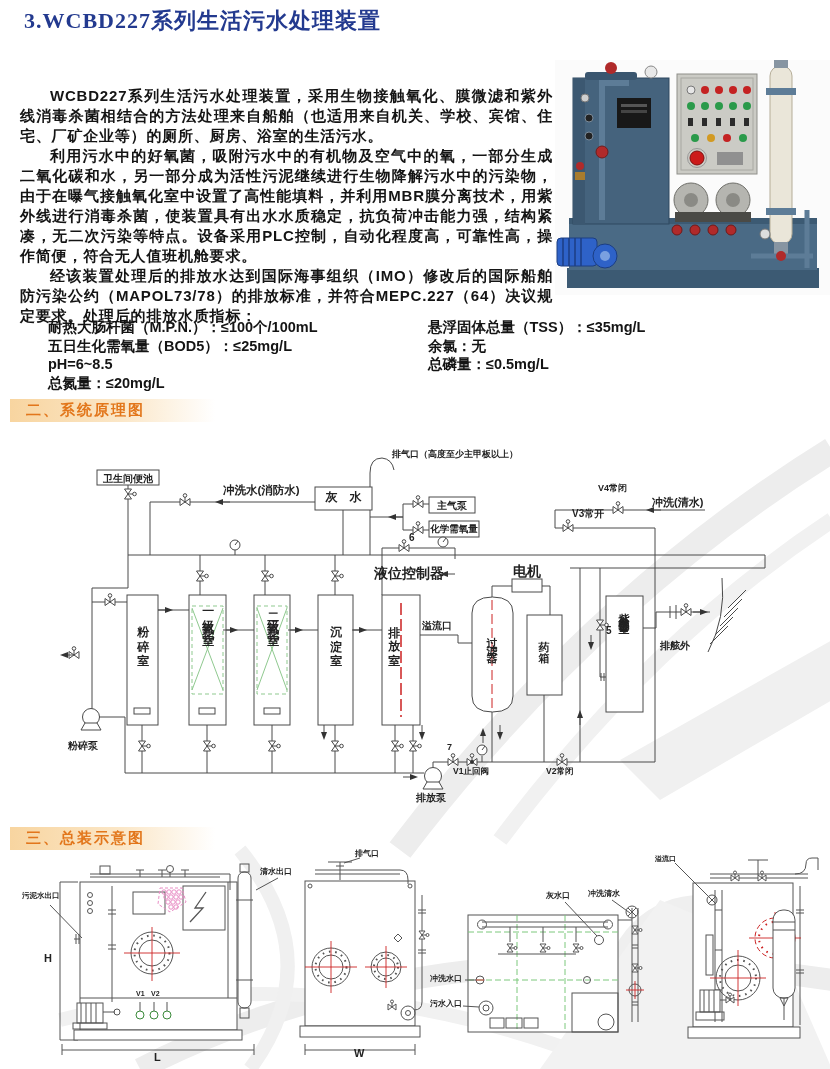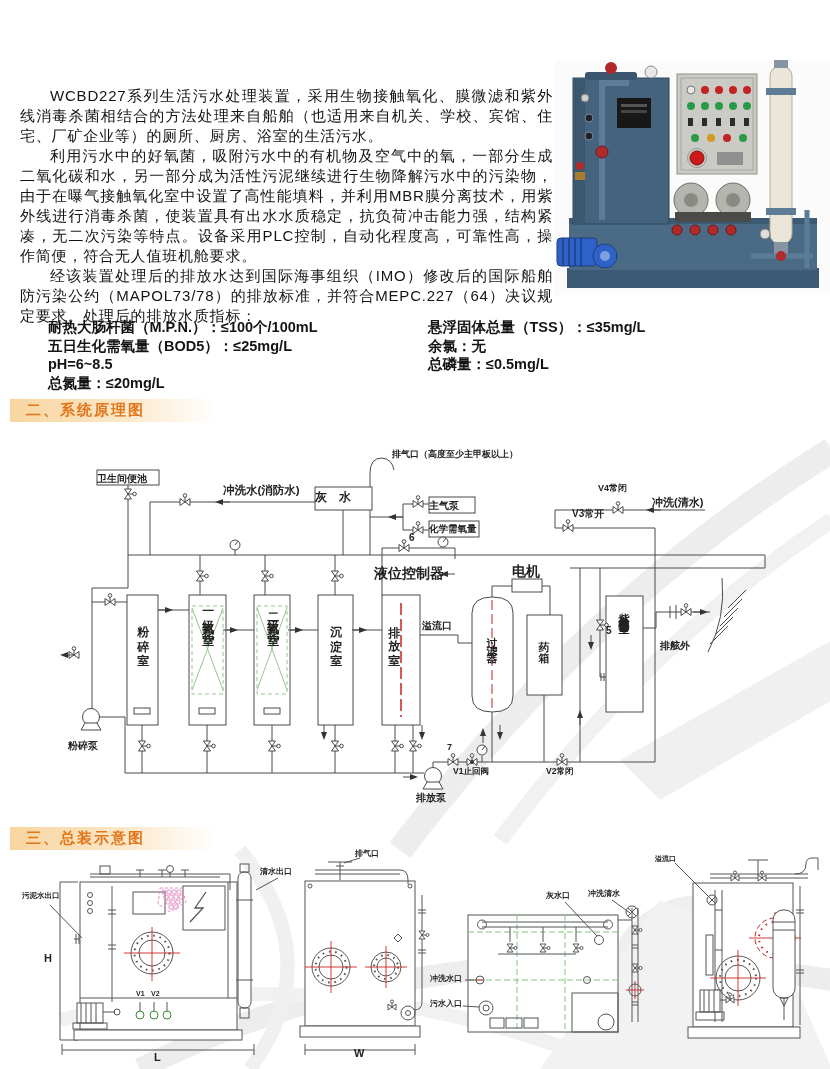--- a/index.html
+++ b/index.html
@@ -7,48 +7,49 @@
         font-family:"Liberation Sans","DejaVu Sans",sans-serif;}
   .wm{position:absolute;left:0;top:0;z-index:0;}
   .title{position:absolute;left:24px;top:6px;margin:0;z-index:1;
          font-family:"Liberation Serif","DejaVu Serif",serif;
          font-size:22px;font-weight:bold;color:#233a8f;letter-spacing:1px;}
   .secbar{position:absolute;left:10px;width:205px;height:23px;z-index:1;
           background:linear-gradient(90deg,#f8d5a0 0%,#fbe7c8 55%,#ffffff 100%);
           display:flex;align-items:center;padding-left:16px;box-sizing:border-box;}
   .secbar span{color:#e2761b;font-size:15px;font-weight:bold;letter-spacing:2px;white-space:nowrap;}
   .bodytext{position:absolute;left:20px;top:86px;width:533px;z-index:1;color:#141414;
-            font-size:15px;font-weight:normal;line-height:20px;text-align:justify;letter-spacing:0.8px;}
+            font-size:15px;font-weight:bold;line-height:20px;text-align:justify;letter-spacing:0.8px;}
   .bodytext p{margin:0;text-indent:2em;}
   .ind{position:absolute;z-index:1;color:#141414;font-size:14.5px;font-weight:bold;
        line-height:18.5px;white-space:nowrap;}
   .photo{position:absolute;left:555px;top:60px;width:275px;height:235px;z-index:1;}
   .diagram{position:absolute;left:10px;top:428px;width:810px;height:392px;z-index:1;}
   .assembly{position:absolute;left:20px;top:850px;width:800px;height:219px;z-index:1;}
   .diagram svg,.assembly svg,.photo svg{position:absolute;left:0;top:0;}
   .dlabel{position:absolute;color:#222;font-weight:bold;white-space:nowrap;line-height:1.1;}
   .vtext{writing-mode:vertical-rl;text-orientation:upright;}
-  .ctr{}
+  .ctr{text-align:center;}
 </style>
 </head>
 <body>
 
 <div class="page">
 
   <svg class="wm" width="830" height="1069" viewBox="0 0 830 1069">
     <path d="M832 450 Q590 600 400 850" stroke="#ededed" stroke-width="26" fill="none"></path>
     <path d="M832 520 Q650 640 500 840" stroke="#f1f1f1" stroke-width="16" fill="none"></path>
     <path d="M620 760 L832 640 L832 700 L660 800 Z" fill="#f0f0f0"></path>
     <path d="M140 1069 Q430 920 832 980" stroke="#ededed" stroke-width="22" fill="none"></path>
     <path d="M60 1020 Q330 950 620 1069" stroke="#f1f1f1" stroke-width="14" fill="none"></path>
     <path d="M240 850 Q330 960 250 1069" stroke="#f0f0f0" stroke-width="14" fill="none"></path>
     <circle cx="700" cy="990" r="85" stroke="#efefef" stroke-width="20" fill="none"></circle>
     <path d="M540 1069 L660 900 L780 950 L832 1069 Z" fill="#f2f2f2"></path>
   </svg>
 
+  <h1 class="title">3.WCBD227系列生活污水处理装置</h1>
 
 
   <div class="bodytext">
     <p>WCBD227系列生活污水处理装置，采用生物接触氧化、膜微滤和紫外线消毒杀菌相结合的方法处理来自船舶（也适用来自机关、学校、宾馆、住宅、厂矿企业等）的厕所、厨房、浴室的生活污水。</p>
     <p>利用污水中的好氧菌，吸附污水中的有机物及空气中的氧，一部分生成二氧化碳和水，另一部分成为活性污泥继续进行生物降解污水中的污染物，由于在曝气接触氧化室中设置了高性能填料，并利用MBR膜分离技术，用紫外线进行消毒杀菌，使装置具有出水水质稳定，抗负荷冲击能力强，结构紧凑，无二次污染等特点。设备采用PLC控制，自动化程度高，可靠性高，操作简便，符合无人值班机舱要求。</p>
     <p>经该装置处理后的排放水达到国际海事组织（IMO）修改后的国际船舶防污染公约（MAPOL73/78）的排放标准，并符合MEPC.227（64）决议规定要求。处理后的排放水质指标：</p>
   </div>
 
   <div class="ind" style="left:48px;top:318px">
     <div>耐热大肠杆菌（M.P.N.）：≤100个/100mL</div>

